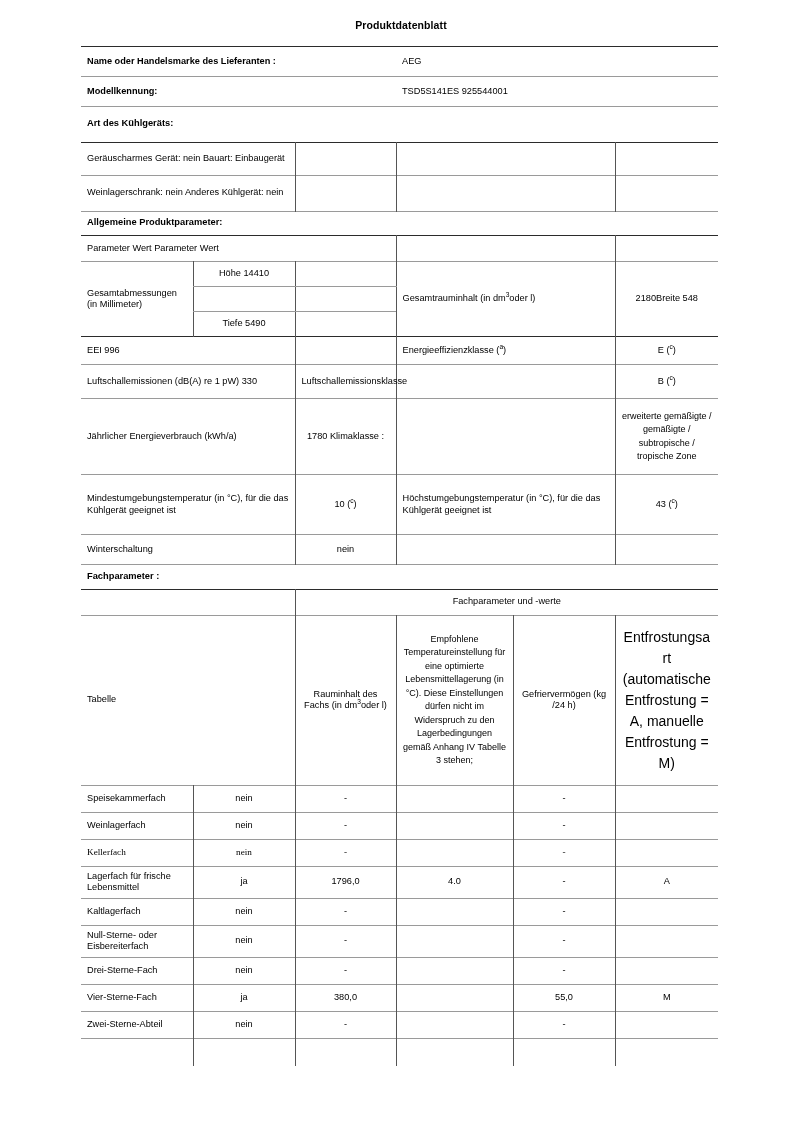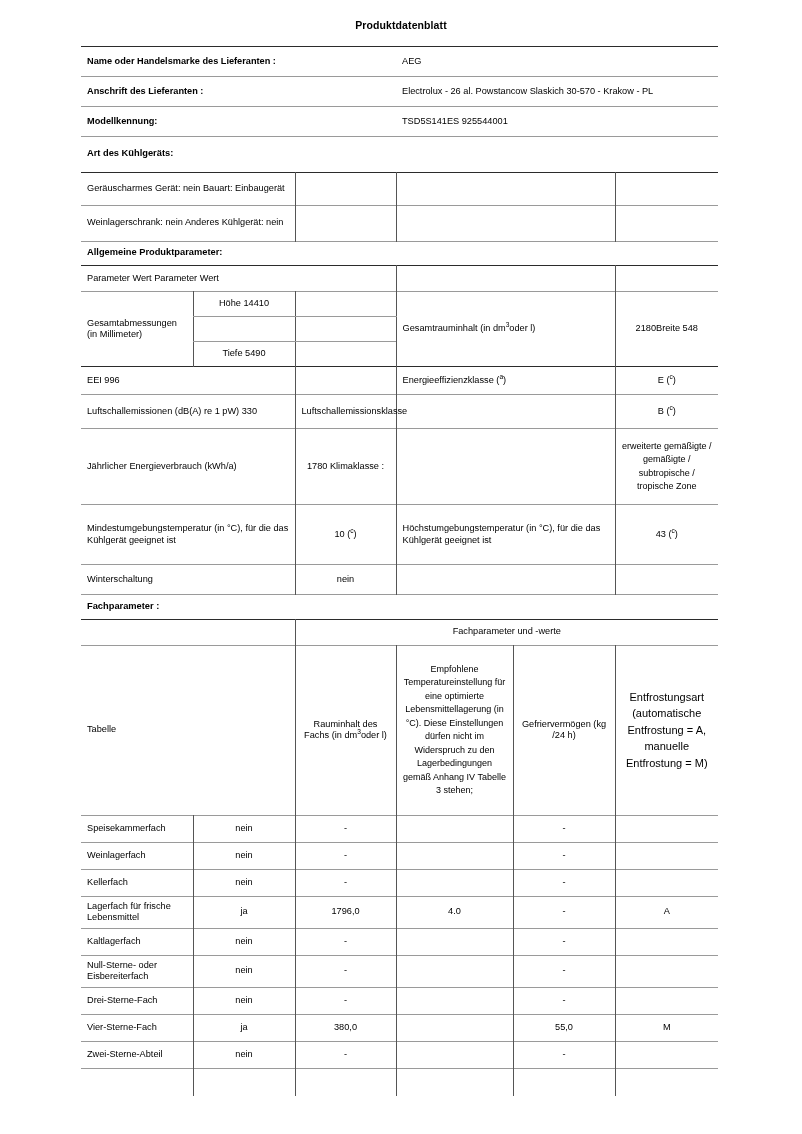--- a/index.html
+++ b/index.html
@@ -92,24 +92,20 @@
       <colgroup>
         <col style="width:315px">
           <col style="width:322px">
       </colgroup>
       <tbody>
         <tr class="bt bb-thin" style="height:30px">
           <td class="bold lft">Name oder Handelsmarke des Lieferanten :</td>
           <td class="lft">AEG</td>
         </tr>
         <tr class="bt bb-thin" style="height:30px">
-          <td class="bold lft">Anschrift des Lieferanten :</td>
-          <td class="lft">Electrolux - 26 al. Powstancow Slaskich 30-570 - Krakow - PL</td>
-        </tr>
-        <tr class="bt bb-thin" style="height:30px">
           <td class="bold lft">Modellkennung:</td>
           <td class="lft">TSD5S141ES 925544001</td>
         </tr>
         <tr class="bt" style="height:35px">
           <td class="sec-label lft" colspan="2">Art des Kühlgeräts:</td>
         </tr>
       </tbody>
     </table>
 
     <table class="t">
@@ -238,41 +234,41 @@
           <td class="bl ctr" colspan="4">Fachparameter und -werte</td>
         </tr>
 
         <tr class="bb-thin" style="height:170px">
           <td class="lft" colspan="2">Tabelle</td>
           <td class="bl ctr">
             <span>Rauminhalt des Fachs (in dm</span><sup>3</sup><span>oder l)</span>
           </td>
           <td class="bl ctr" style="font-size:9px;line-height:1.5">Empfohlene Temperatureinstellung für eine optimierte Lebensmittellagerung (in °C). Diese Einstellungen dürfen nicht im Widerspruch zu den Lagerbedingungen gemäß Anhang IV Tabelle 3 stehen;</td>
           <td class="bl ctr">Gefriervermögen (kg /24 h)</td>
-          <td class="bl ctr" style="font-size:11px;line-height:1.5">Entfrostungsart (automatische Entfrostung = A, manuelle Entfrostung = M)</td>
+          <td class="bl ctr" style="font-size:14px;line-height:1.5">Entfrostungsart (automatische Entfrostung = A, manuelle Entfrostung = M)</td>
         </tr>
       </tbody>
       <tbody id="compartment-rows">
           <tr class="bb-thin" style="height: 27px;">
             <td class="lft">Speisekammerfach</td>
             <td class="bl ctr">nein</td>
             <td class="bl ctr">-</td>
             <td class="bl ctr"></td>
             <td class="bl ctr">-</td>
             <td class="bl ctr"></td>
           </tr>
           <tr class="bb-thin" style="height: 27px;">
             <td class="lft">Weinlagerfach</td>
             <td class="bl ctr">nein</td>
             <td class="bl ctr">-</td>
             <td class="bl ctr"></td>
             <td class="bl ctr">-</td>
             <td class="bl ctr"></td>
           </tr>
-          <tr class="bb-thin" style="height: 27px;">
+          <tr class="bb-thin" style="height: 27px; font-family: Liberation Serif, serif;">
             <td class="lft">Kellerfach</td>
             <td class="bl ctr">nein</td>
             <td class="bl ctr">-</td>
             <td class="bl ctr"></td>
             <td class="bl ctr">-</td>
             <td class="bl ctr"></td>
           </tr>
           <tr class="bb-thin" style="height: 27px;">
             <td class="lft">Lagerfach für frische Lebensmittel</td>
             <td class="bl ctr">ja</td>

